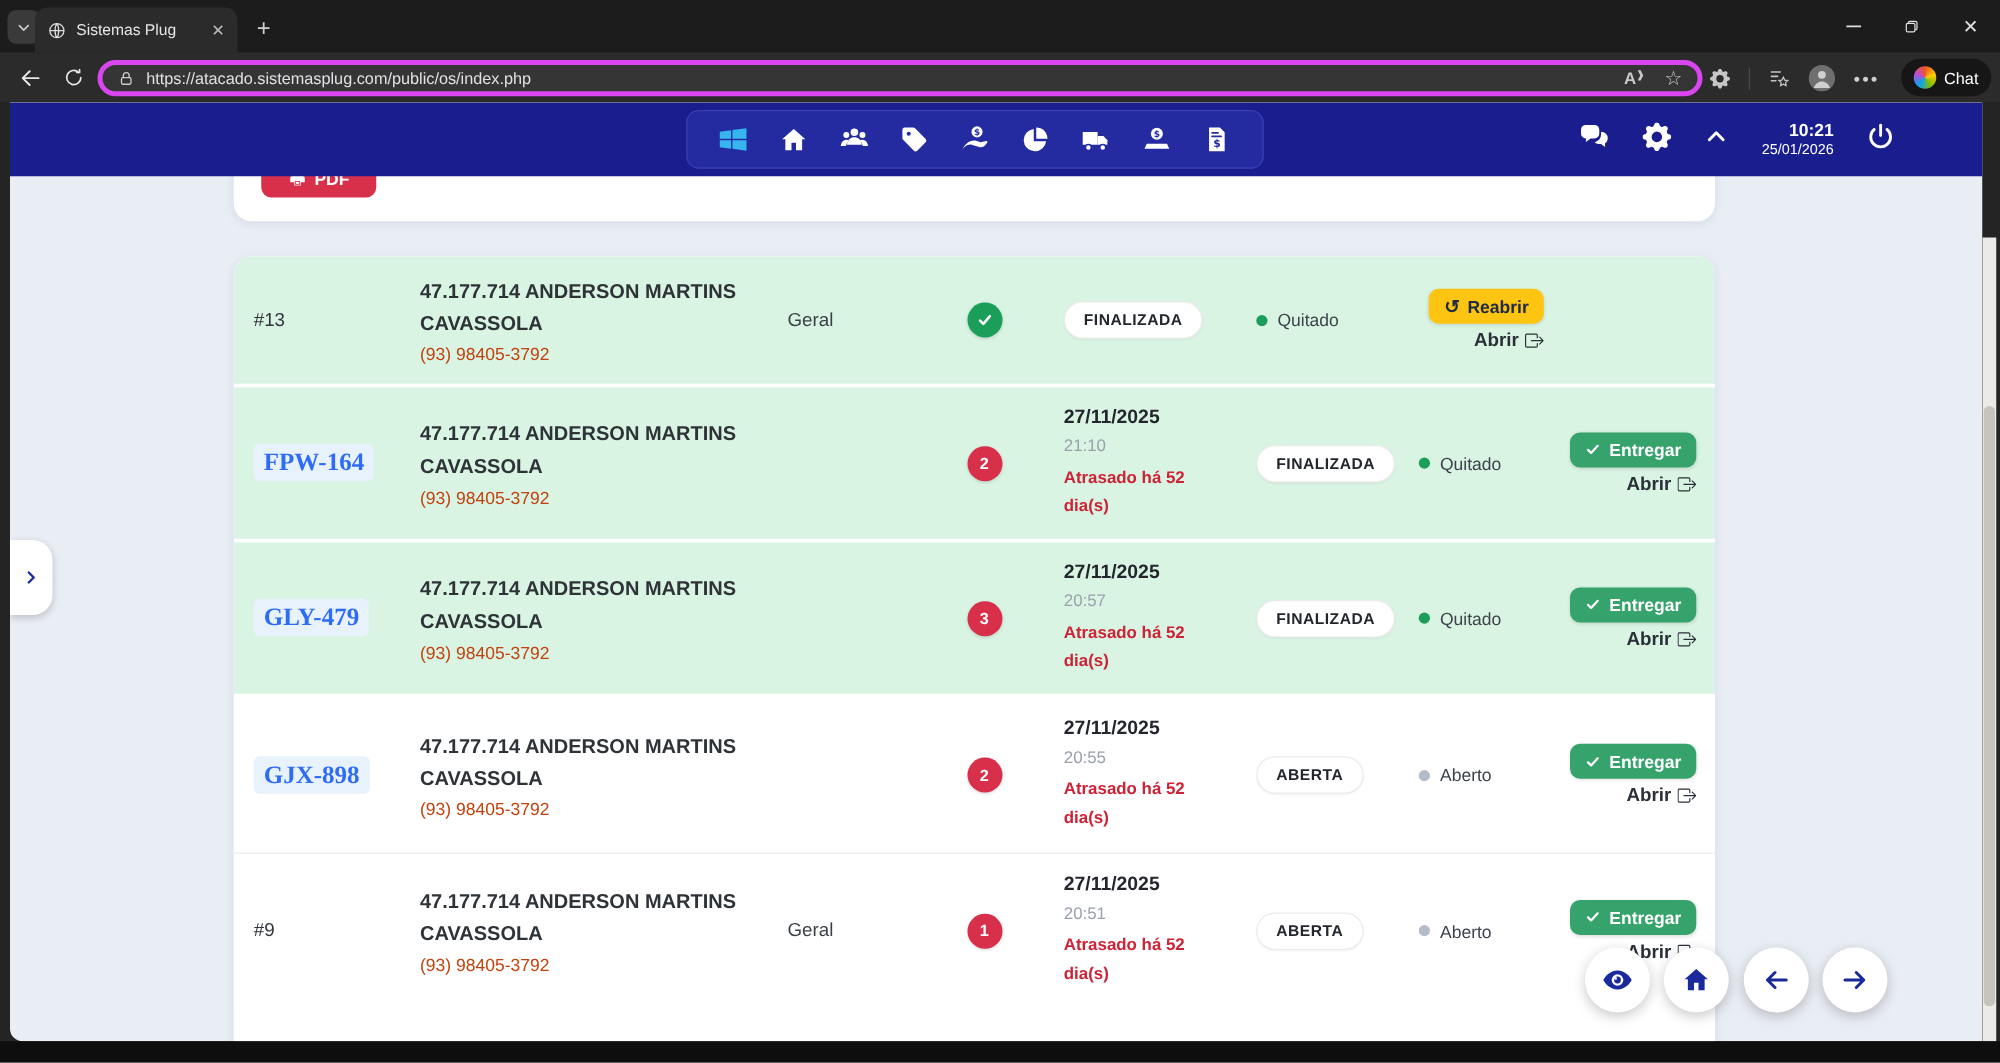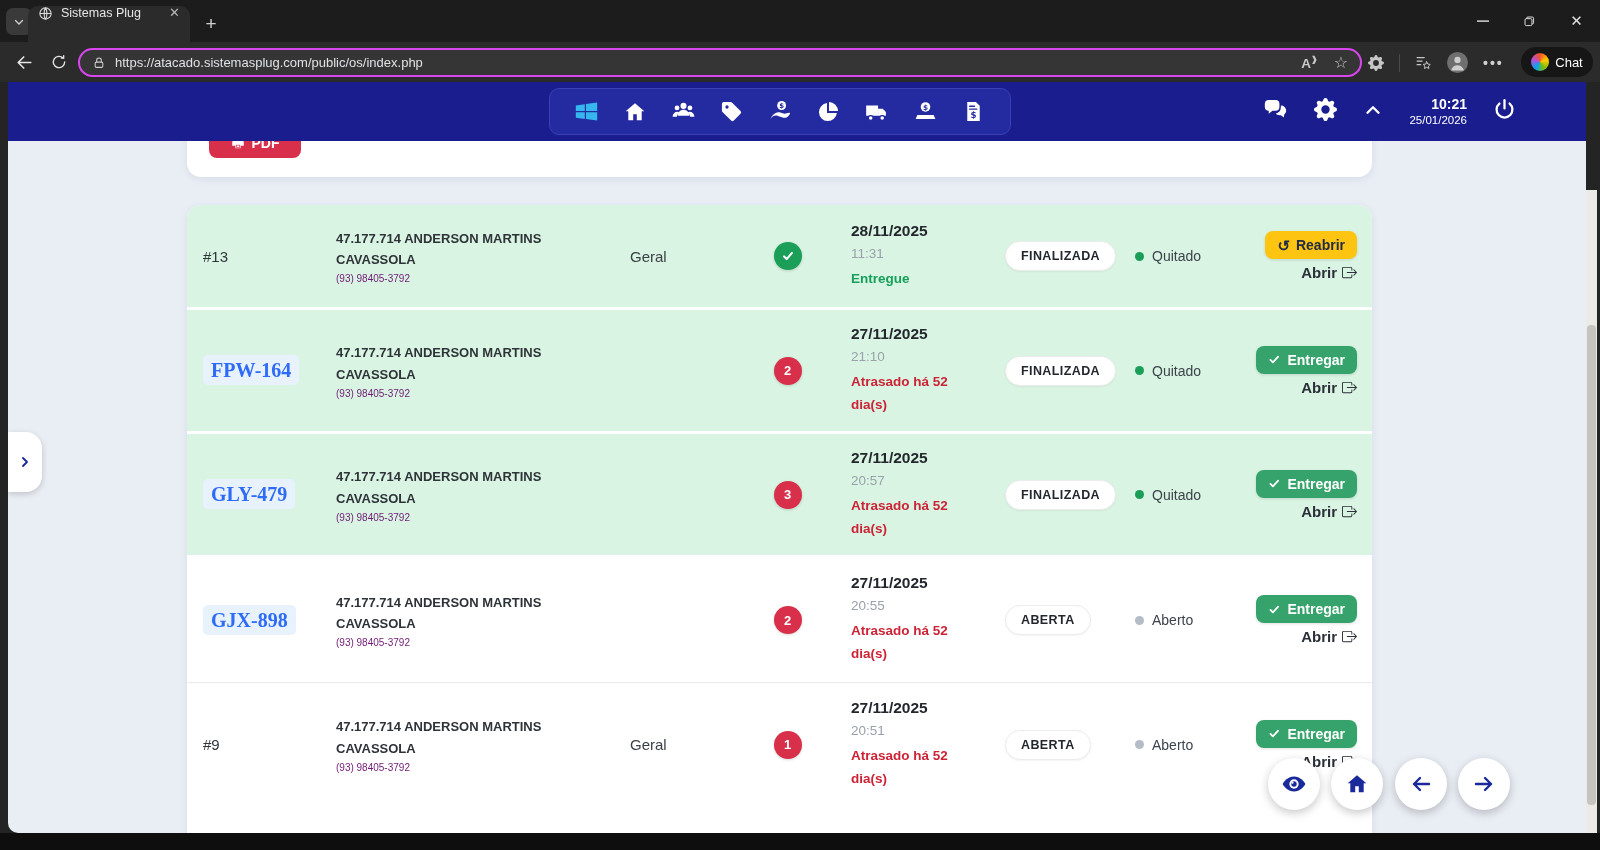--- a/index.html
+++ b/index.html
@@ -2,30 +2,30 @@
 <html><head>
 <meta charset="utf-8">
 <style>
   *{box-sizing:border-box;margin:0;padding:0}
   body{margin:0;background:#101010;font-family:"Liberation Sans",sans-serif}
   #win{position:relative;width:1600px;height:850px;background:#242424;overflow:hidden}
 
   
   .titlebar{position:absolute;left:0;top:0;width:1600px;height:42px;background:#1c1c1c}
   .tabsearch{position:absolute;left:6px;top:8px;width:26px;height:27px;background:#3a3a3a;border-radius:7px;display:flex;align-items:center;justify-content:center}
-  .tab{position:absolute;left:28px;top:6px;width:162px;height:36px;background:#2b2b2b;border-radius:10px 10px 0 0;display:flex;padding:0 10px;gap:8px}
+  .tab{position:absolute;left:28px;top:6px;width:162px;height:36px;background:#2b2b2b;border-radius:10px 10px 0 0;display:flex;align-items:center;padding:0 10px;gap:8px}
   .tab-title{color:#e6e6e6;font-size:12.5px;flex:1;white-space:nowrap;overflow:hidden}
   .tab-close{color:#b9b9b9;font-size:13px;line-height:1}
   .newtab{position:absolute;left:198px;top:11px;width:26px;height:26px;color:#cfcfcf;font-size:19px;display:flex;align-items:center;justify-content:center}
   .wincontrols{position:absolute;right:0;top:0;height:42px;display:flex}
   .wc{width:47px;height:42px;display:flex;align-items:center;justify-content:center;color:#e0e0e0}
 
   .urlrow{position:absolute;left:0;top:42px;width:1600px;height:40px;background:#2b2b2b;display:flex;align-items:center}
   .nav-ic{position:absolute;top:50px;width:24px;height:24px;display:flex;align-items:center;justify-content:center}
-  .urlpill{position:absolute;left:78px;top:48px;width:1284px;height:29px;background:#353535;border:2px solid #d946ef;border-radius:15px;display:flex;align-items:center;padding:0 12px;gap:9px}
+  .urlpill{position:absolute;left:78px;top:48px;width:1284px;height:29px;background:#353535;border:4px solid #d946ef;border-radius:15px;display:flex;align-items:center;padding:0 12px;gap:9px}
   .urltext{color:#dfe1e4;font-size:13px;flex:1;white-space:nowrap;overflow:hidden}
   .pill-right{display:flex;align-items:center;gap:16px;color:#c9c9c9}
   .readaloud{font-size:13.5px;font-weight:bold;color:#c9c9c9}
   .star{font-size:16px;color:#c9c9c9}
   .after-pill{position:absolute;top:48px;left:1368px;height:29px;display:flex;align-items:center;gap:15px}
   .divider{width:1px;height:18px;background:#4a4a4a}
   .avatar{width:21px;height:21px;border-radius:50%;background:#6f6f6f;overflow:hidden;display:flex;align-items:center;justify-content:center}
   .dots{color:#d0d0d0;font-size:14px;letter-spacing:2px;font-weight:bold}
   .chatpill{position:absolute;left:1521px;top:47px;width:72px;height:30px;background:#161616;border-radius:15px;display:flex;align-items:center;justify-content:center;gap:6px}
   .copilot-ball{width:18px;height:18px;border-radius:50%;background:conic-gradient(#f35325,#ffcc00,#81bc06,#05a6f0,#b54fd8,#f35325)}
@@ -63,22 +63,22 @@
   .th:first-child{padding-left:16px}
   .th-action{text-align:right;padding-right:15px;transform-origin:right}
   .trow{display:grid;grid-template-columns:149px 294px 112px 109px 154px 130px 115px 122px;align-items:center}
   .trow.green{background:#d9f4e3;border-bottom:3px solid #fff}
   .trow.white{background:#fff}
   .r1{height:105px}.r2,.r3,.r4{height:124px}.r5{height:124px;border-top:1px solid #ebebeb}
   .cell{font-size:14px;color:#3a3f45}
   .c-proto{padding-left:16px}
   .proto-plain{font-size:15px;font-weight:normal;color:#30353c}
   .proto-badge{font-family:Liberation Serif, serif;font-size:20px;font-weight:bold;color:#2e6bf6;background:#e8f2fd;padding:4px 8px;border-radius:5px}
-  .client-name{width:258px;font-size:13px;font-weight:bold;color:#2e3338;line-height:1.62}
-  .client-phone{font-size:10px;color:#701a75;margin-top:3px}
+  .client-name{width:258px;font-size:16px;font-weight:bold;color:#2e3338;line-height:1.62}
+  .client-phone{font-size:14px;color:#c2410c;margin-top:3px}
   .c-desc{font-size:15px}
   .c-pend{display:flex;justify-content:center;padding-right:18px}
   .badge-circle{width:28px;height:28px;border-radius:50%;display:flex;align-items:center;justify-content:center;color:#fff;font-size:13px;font-weight:bold;box-shadow:0 1px 3px rgba(0,0,0,.15)}
   .badge-circle.red{background:#d8304a}
   .badge-circle.greenbg{background:#1a9e58}
   .date-main{font-size:15.5px;color:#23272d;font-weight:bold}
   .date-time{font-size:13.5px;color:#9aa1ab;margin-top:6px}
   .date-note{font-size:13.5px;font-weight:bold;margin-top:7px;width:106px;line-height:1.7}
   .date-note.ok{color:#17a05a}
   .date-note.late{color:#cc2336}
@@ -202,25 +202,20 @@
           <div class="client-phone">(93) 98405-3792</div>
         </div>
         <div class="cell c-desc">Geral</div>
         <div class="cell c-pend">
           <span class="badge-circle greenbg">
             <svg width="14" height="14" viewBox="0 0 16 16" fill="none" stroke="#fff" stroke-width="2.3" stroke-linecap="round" stroke-linejoin="round">
                 <path d="M3.5 8.5l3 3 6-7"></path>
               </svg>
           </span>
         </div>
-        <div class="cell c-date">
-          <div class="date-main">28/11/2025</div>
-          <div class="date-time">11:31</div>
-          <div class="date-note ok">Entregue</div>
-        </div>
         <div class="cell c-status"><span class="status-pill">FINALIZADA</span></div>
         <div class="cell c-pay">
             <span class="paydot paid"></span>
             <span>Quitado</span>
           </div>
         <div class="cell c-action">
           <button class="act-btn warn">
             <span class="undo-glyph">↺</span>
             <span>Reabrir</span>
           </button>

